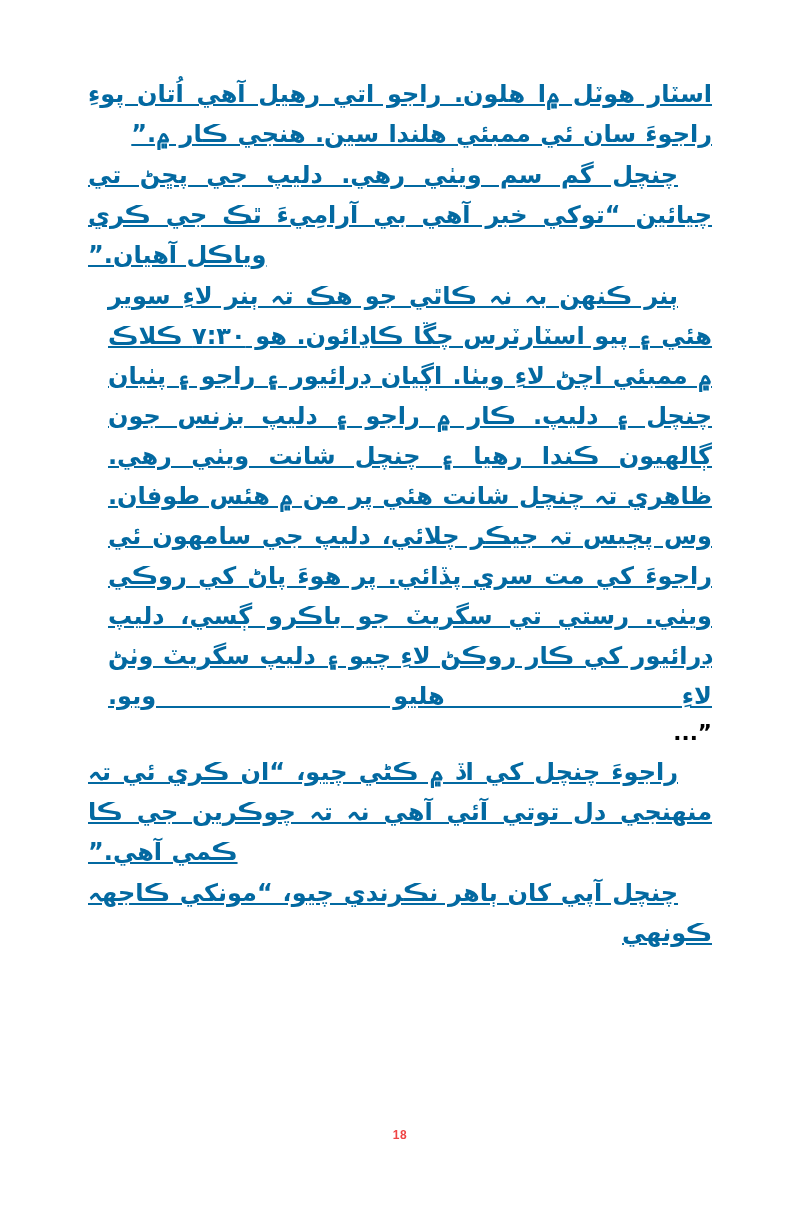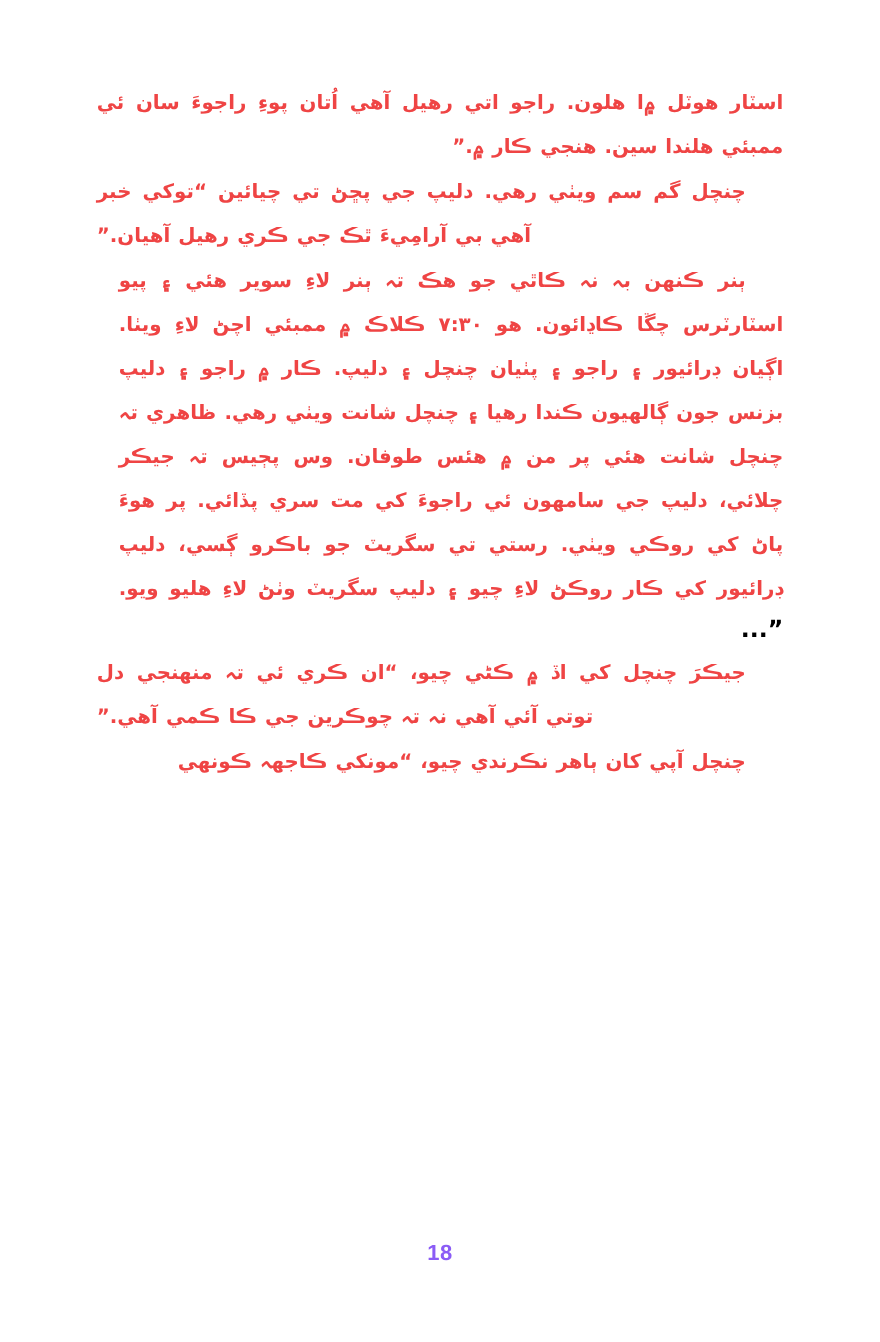--- a/index.html
+++ b/index.html
@@ -25,28 +25,29 @@
     width: 624px;
     direction: rtl;
     text-align: justify;
     text-align-last: justify;
   }
   .para {
     margin: 0 0 0 0;
     padding: 0;
     direction: rtl;
     unicode-bidi: isolate;
-    font-size: 18px;
+    font-size: 24px;
     line-height: 40px;
     font-weight: 700;
-    color: #ef4444;
+    color: #0369a1;
     letter-spacing: 0px;
     word-spacing: 1px;
     text-align: justify;
     text-align-last: center;
+    text-decoration: underline;
   }
   .para.last-right {
     text-align-last: right;
   }
   .para.last-left {
     text-align-last: left;
   }
   .para.indent {
     text-indent: 34px;
   }
@@ -69,45 +70,45 @@
     padding-left: 28px;
   }
   .page-number {
     position: absolute;
     left: 0;
     right: 0;
     top: 1128px;
     text-align: center;
     direction: ltr;
     font-family: "Liberation Sans", sans-serif;
-    font-size: 20px;
+    font-size: 12px;
     font-weight: 700;
-    color: #8b5cf6;
+    color: #ef4444;
     letter-spacing: 0.5px;
   }
 </style>
 </head>
 <body>
 
 <div class="page">
 
   <div class="text-block">
 
     <p class="para last-right gap-0">اسٽار هوٽل ۾ا هلون. راجو اتي رهيل آهي اُتان پوءِ راجوءَ سان ئي ممبئي هلندا سين. هنجي ڪار ۾.”</p>
 
 
-    <p class="para indent last-left gap-s">چنچل گم سم ويٺي رهي. دليپ جي پڇڻ تي چيائين “توکي خبر آهي بي آرامِيءَ ٿڪ جي ڪري رهيل آهيان.”</p>
+    <p class="para indent last-left gap-s">چنچل گم سم ويٺي رهي. دليپ جي پڇڻ تي چيائين “توکي خبر آهي بي آرامِيءَ ٿڪ جي ڪري وياڪل آهيان.”</p>
 
     <p class="para indent tight gap-s">ٻنر ڪنهن بہ نہ ڪاٿي جو هڪ تہ ٻنر لاءِ سوير هئي ۽ پيو اسٽارٽرس چڱا ڪاڍائون. هو ۷:۳۰ ڪلاڪ ۾ ممبئي اچڻ لاءِ ويٺا. اڳيان ڊرائيور ۽ راجو ۽ پٺيان چنچل ۽ دليپ. ڪار ۾ راجو ۽ دليپ بزنس جون ڳالهيون ڪندا رهيا ۽ چنچل شانت ويٺي رهي. ظاهري تہ چنچل شانت هئي پر من ۾ هئس طوفان. وس پڄيس تہ جيڪر چلائي، دليپ جي سامهون ئي راجوءَ کي مت سري پڏائي. پر هوءَ پاڻ کي روڪي ويٺي. رستي تي سگريٽ جو باڪرو ڳسي، دليپ ڊرائيور کي ڪار روڪڻ لاءِ چيو ۽ دليپ سگريٽ وٺڻ لاءِ هليو ويو.</p>
 
 
 
     <span class="standalone-mark">”...</span>
 
-    <p class="para indent last-left gap-m">جيڪرَ چنچل کي اڏ ۾ ڪڻي چيو، “ان ڪري ئي تہ منهنجي دل توتي آئي آهي نہ تہ چوڪرين جي ڪا ڪمي آهي.”</p>
+    <p class="para indent last-left gap-m">راجوءَ چنچل کي اڏ ۾ ڪڻي چيو، “ان ڪري ئي تہ منهنجي دل توتي آئي آهي نہ تہ چوڪرين جي ڪا ڪمي آهي.”</p>
 
     <p class="para indent last-right gap-s">چنچل آپي کان ٻاهر نڪرندي چيو، “مونکي ڪاجهہ ڪونهي</p>
 
   </div>
 
   <div class="page-number">18</div>
 
 </div>
 
 </body></html>

